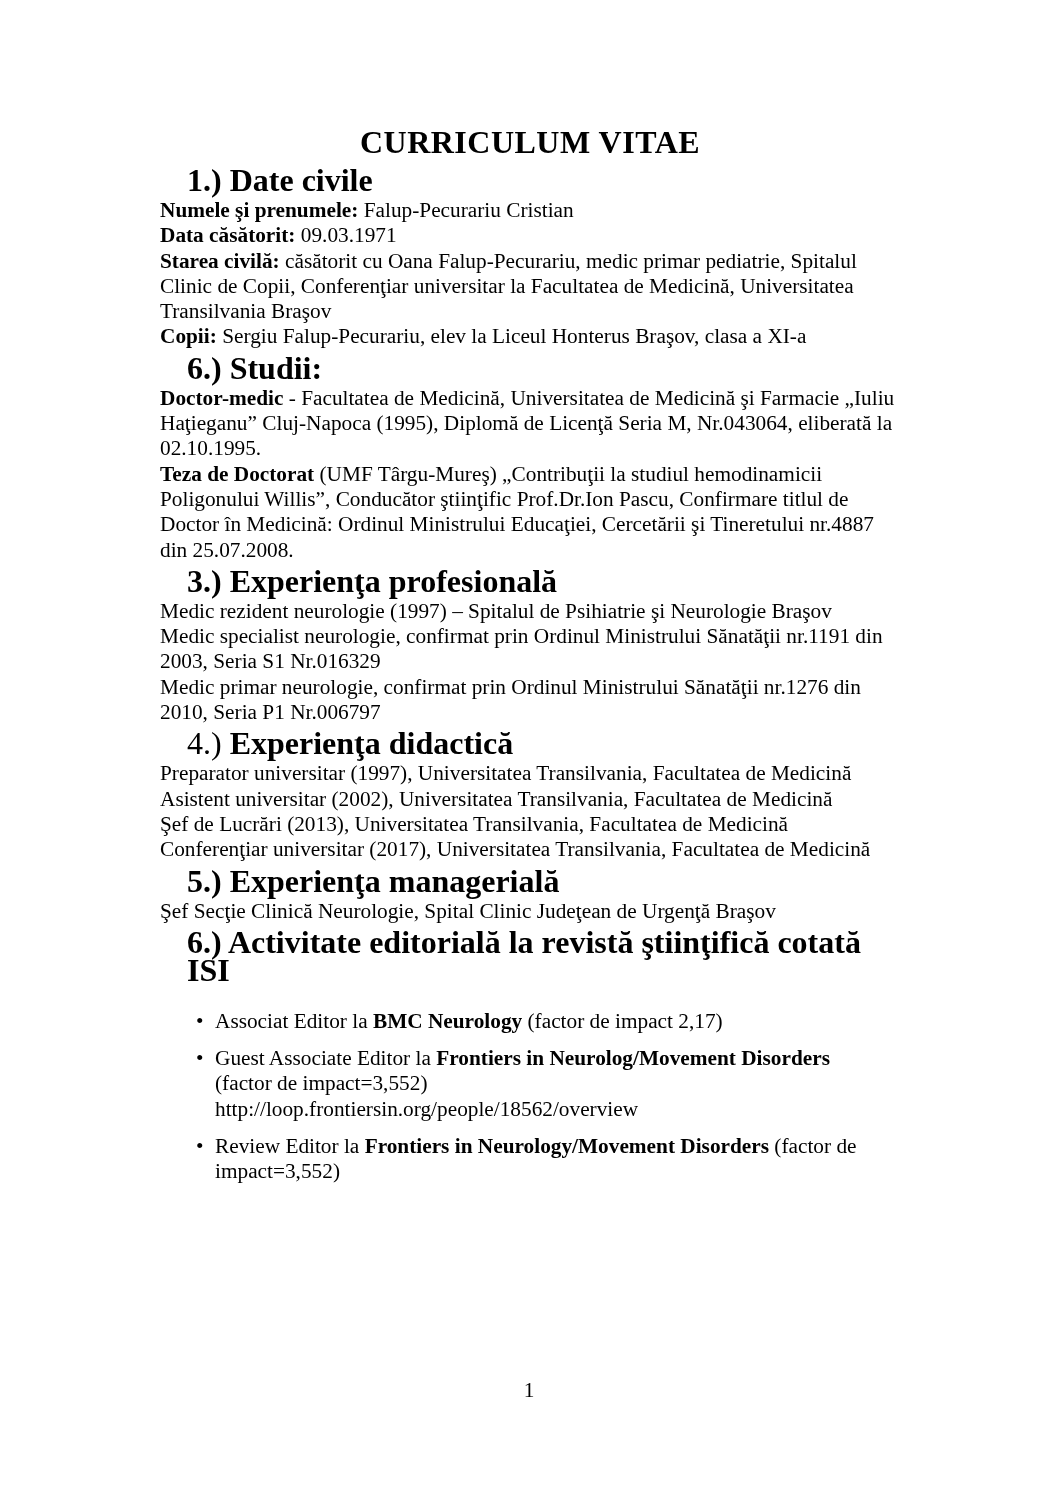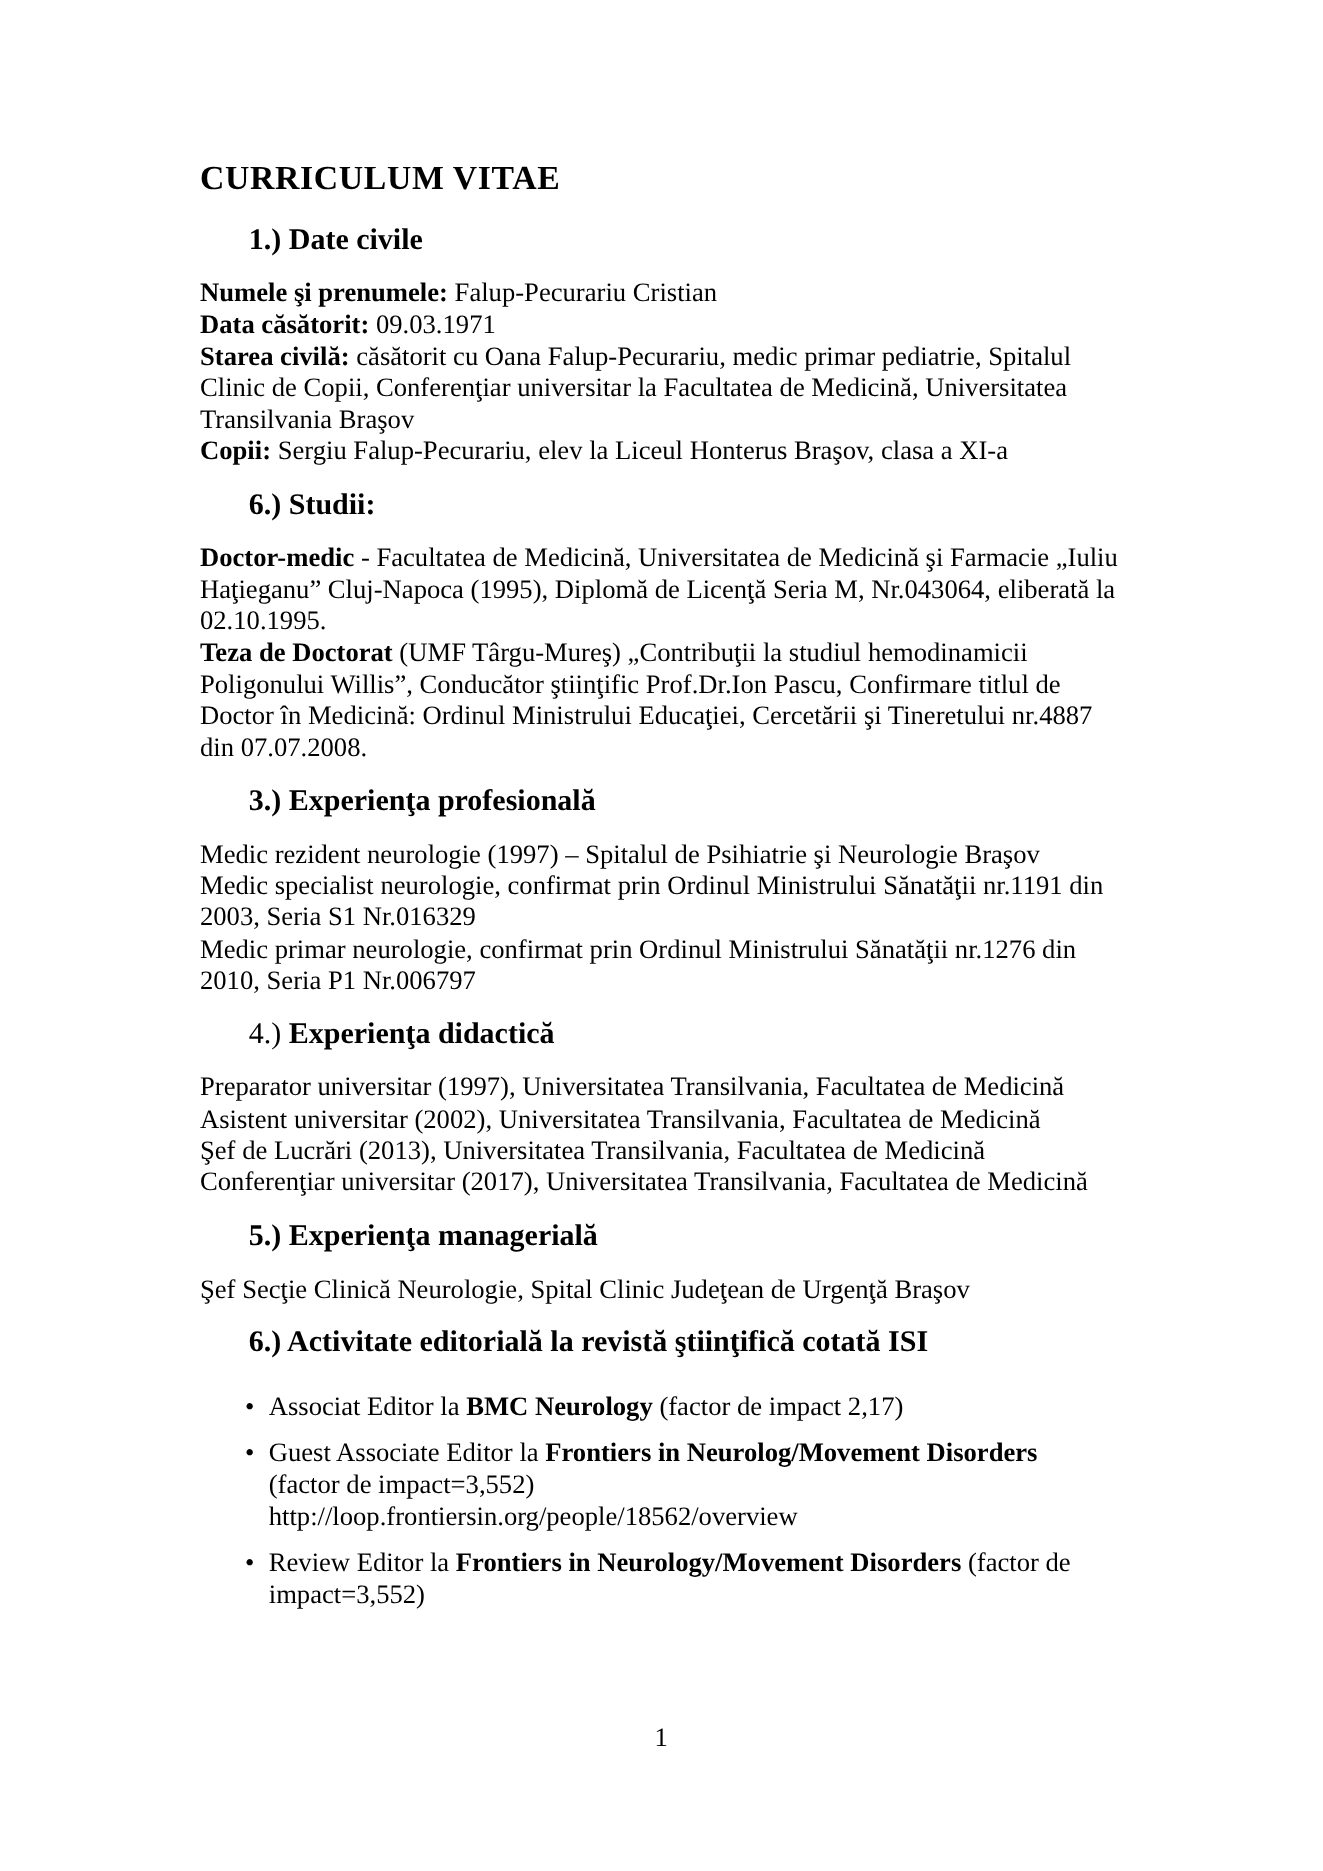--- a/index.html
+++ b/index.html
@@ -5,34 +5,34 @@
   * { box-sizing: border-box; }
   html, body { margin: 0; padding: 0; background: #ffffff; }
   .page {
     width: 1058px; height: 1497px;
     background: #ffffff; color: #000000;
     font-family: "Liberation Serif", "DejaVu Serif", serif;
     position: relative; overflow: hidden;
     padding: 122px 158px 0 160px;
   }
   .title {
-    margin: 0; text-align: left;
-    font-size: 27px; font-weight: 700; line-height: 40px;
+    margin: 0; text-align: center;
+    font-size: 32px; font-weight: 700; line-height: 40px;
     letter-spacing: 0.5px;
   }
   section.cv-section { margin: 0; }
   .sec-0 { margin-top: 90px; }
   .sec-1 { margin-top: 50px; }
   .sec-2 { margin-top: 21px; }
   .sec-3 { margin-top: 21px; }
   .sec-4 { margin-top: 21px; }
   .sec-5 { margin-top: 24px; }
   .section-heading {
-    margin: 16px; padding-left: 23px;
-    font-size: 24px; line-height: 28px; font-weight: 700;
+    margin: 4px; padding-left: 23px;
+    font-size: 32px; line-height: 28px; font-weight: 700;
   }
   .section-heading span.run { font-weight: 400; }
   .section-heading strong.run { font-weight: 700; }
   p.body {
     margin: 0;
     font-size: 21.3px; line-height: 25.3px;
     white-space: pre-wrap;
   }
   p.body strong.run { font-weight: 700; }
   ul.bullets {
@@ -61,21 +61,21 @@
       <section class="cv-section sec-0">
         <h2 class="section-heading"><strong class="run">1.) Date civile</strong></h2>
         <p class="body"><strong class="run">Numele şi prenumele:</strong><span class="run"> Falup-Pecurariu Cristian</span></p>
         <p class="body"><strong class="run">Data căsătorit:</strong><span class="run"> 09.03.1971</span></p>
         <p class="body"><strong class="run">Starea civilă:</strong><span class="run"> căsătorit cu Oana Falup-Pecurariu, medic primar pediatrie, Spitalul Clinic de Copii, Conferenţiar universitar la Facultatea de Medicină, Universitatea Transilvania Braşov</span></p>
         <p class="body"><strong class="run">Copii:</strong><span class="run"> Sergiu Falup-Pecurariu, elev la Liceul Honterus Braşov, clasa a XI-a</span></p>
       </section>
       <section class="cv-section sec-1">
         <h2 class="section-heading"><strong class="run">6.) Studii:</strong></h2>
         <p class="body"><strong class="run">Doctor-medic</strong><span class="run"> - Facultatea de Medicină, Universitatea de Medicină şi Farmacie „Iuliu Haţieganu” Cluj-Napoca (1995), Diplomă de Licenţă Seria M, Nr.043064, eliberată la 02.10.1995.</span></p>
-        <p class="body"><strong class="run">Teza de Doctorat</strong><span class="run"> (UMF Târgu-Mureş) „Contribuţii la studiul hemodinamicii Poligonului Willis”, Conducător ştiinţific Prof.Dr.Ion Pascu, Confirmare titlul de Doctor în Medicină: Ordinul Ministrului Educaţiei, Cercetării şi Tineretului nr.4887 din 07.07.2008.</span></p>
+        <p class="body"><strong class="run">Teza de Doctorat</strong><span class="run"> (UMF Târgu-Mureş) „Contribuţii la studiul hemodinamicii Poligonului Willis”, Conducător ştiinţific Prof.Dr.Ion Pascu, Confirmare titlul de Doctor în Medicină: Ordinul Ministrului Educaţiei, Cercetării şi Tineretului nr.4887 din 25.07.2008.</span></p>
       </section>
       <section class="cv-section sec-2">
         <h2 class="section-heading"><strong class="run">3.) Experienţa profesională</strong></h2>
         <p class="body"><span class="run">Medic rezident neurologie (1997) – Spitalul de Psihiatrie şi Neurologie Braşov</span></p>
         <p class="body"><span class="run">Medic specialist neurologie, confirmat prin Ordinul Ministrului Sănatăţii nr.1191 din 2003, Seria S1 Nr.016329</span></p>
         <p class="body"><span class="run">Medic primar neurologie, confirmat prin Ordinul Ministrului Sănatăţii nr.1276 din 2010, Seria P1 Nr.006797</span></p>
       </section>
       <section class="cv-section sec-3">
         <h2 class="section-heading"><span class="run">4.) </span><strong class="run">Experienţa didactică</strong></h2>
         <p class="body"><span class="run">Preparator universitar (1997), Universitatea Transilvania, Facultatea de Medicină</span></p>

